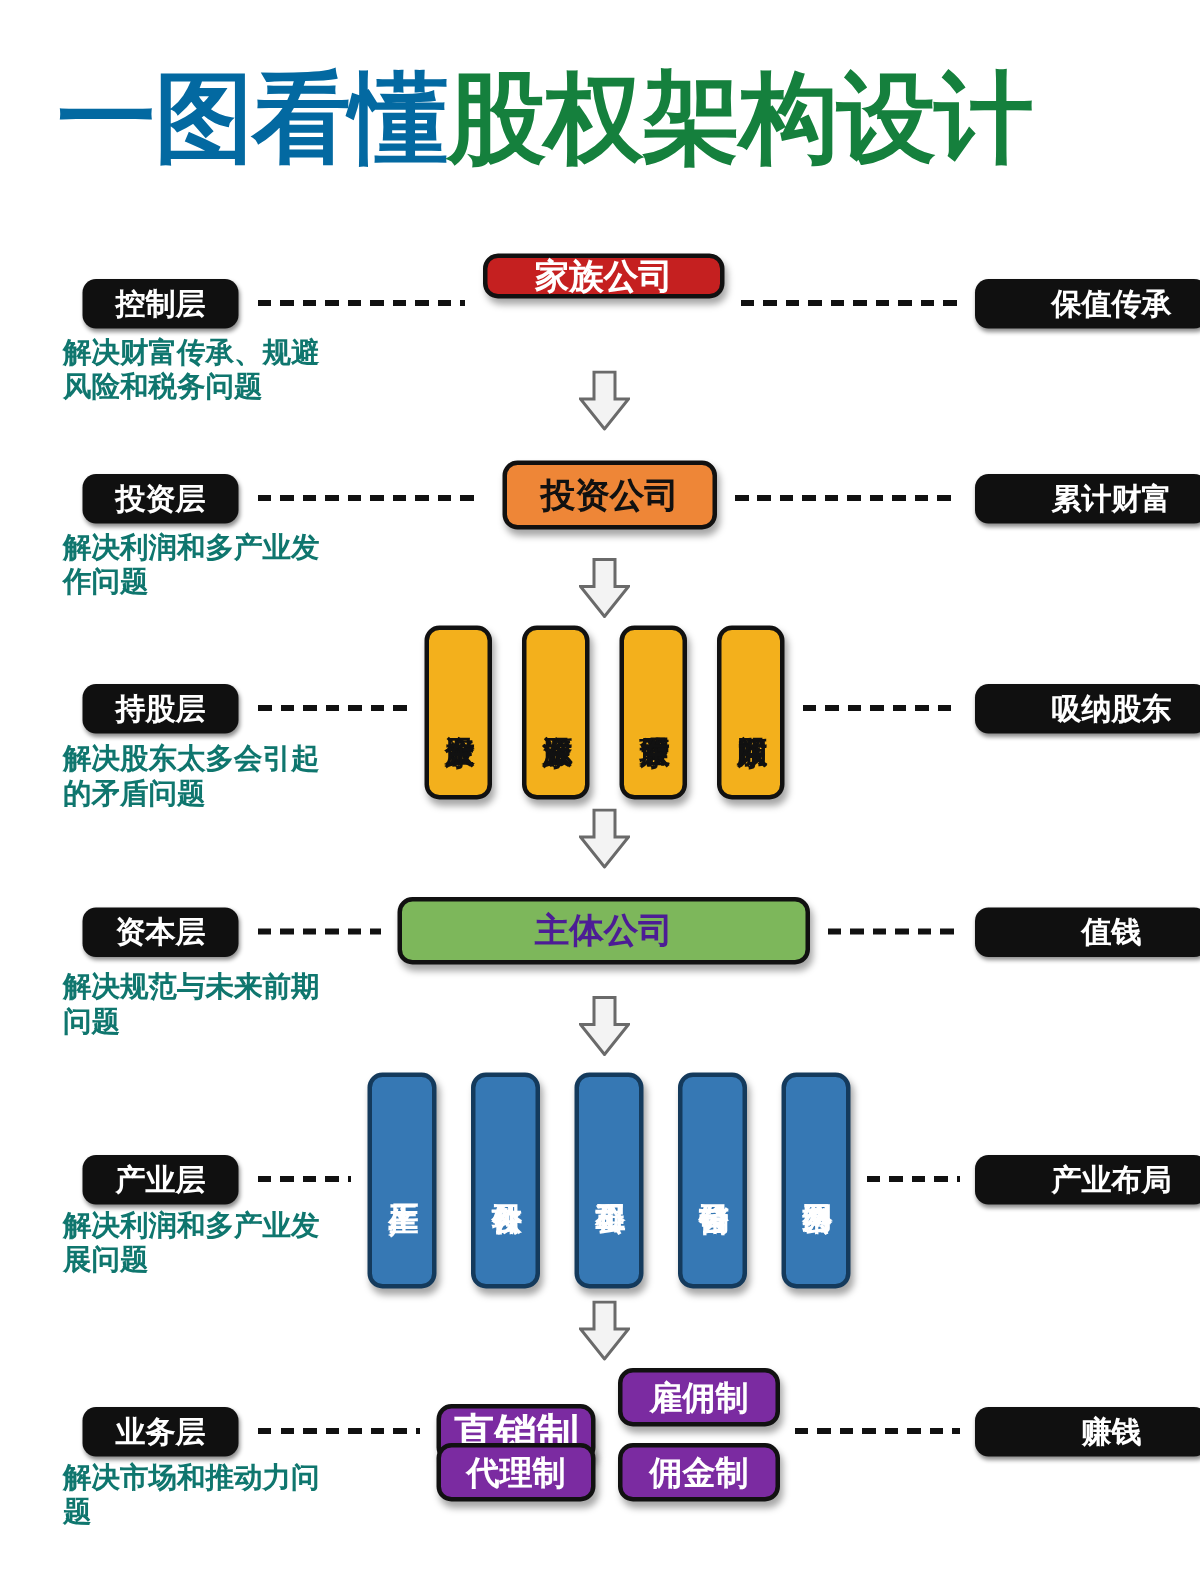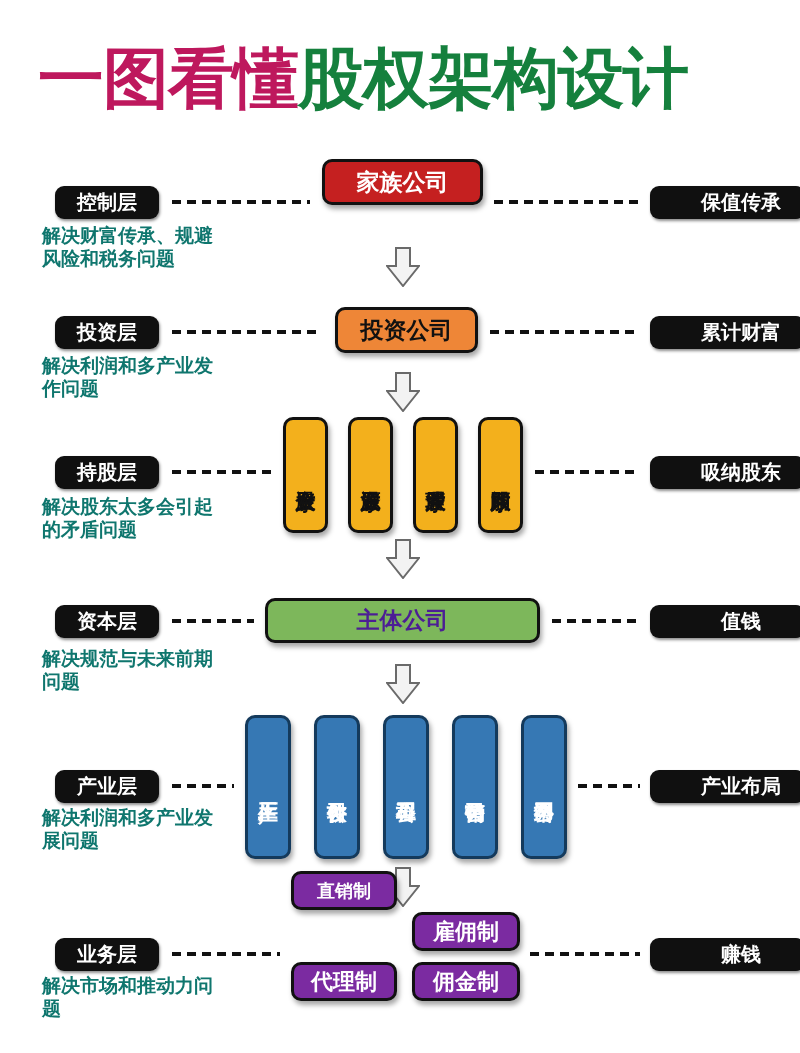--- a/index.html
+++ b/index.html
@@ -6,21 +6,21 @@
   .canvas{
     position:relative;width:800px;height:1053px;background:#fff;overflow:hidden;
     font-family:"Liberation Sans","DejaVu Sans",sans-serif;color:#111;
   }
   
   .title{
     position:absolute;left:38px;top:30px;width:740px;height:96px;
     font-size:66px;font-weight:900;line-height:96px;letter-spacing:-1px;
     white-space:nowrap;
   }
-  .title .t-black{color:#be185d;}
+  .title .t-black{color:#0369a1;}
   .title .t-red{color:#15803d;}
   
   .pill{
     position:absolute;height:33px;background:#101010;color:#fff;
     border-radius:9px;font-weight:bold;font-size:20px;
     display:flex;align-items:center;justify-content:center;
     box-shadow:1px 2px 3px rgba(0,0,0,.45);
   }
   .pill-l{width:104px;left:55px;text-align:right;}
   .pill-r{width:128px;left:650px;padding-left:27px;}
@@ -61,21 +61,21 @@
 <body>
 
 <div class="canvas">
 
   <div class="title">
     <span class="t-black">一图看懂</span><span class="t-red">股权架构设计</span>
   </div>
 
   <div class="pill pill-l" style="top:186px">控制层</div>
   <div class="dash" style="left:172px;top:200px;width:138px"></div>
-  <div class="hbox c-red" style="left:322px;top:159px;width:161px;height:46px">家族公司</div>
+  <div class="hbox c-red" style="left:322px;top:169px;width:161px;height:30px">家族公司</div>
   <div class="dash" style="left:494px;top:200px;width:146px"></div>
   <div class="pill pill-r" style="top:186px">保值传承</div>
   <div class="desc" style="top:224px">解决财富传承、规避
 风险和税务问题</div>
   <svg class="arrow" style="left:386px;top:247px" viewBox="0 0 34 40">
     <path d="M10 1 H24 V19 H33 L17 39 L1 19 H10 Z" fill="#f3f3f3" stroke="#6a6a6a" stroke-width="2"></path>
   </svg>
 
   <div class="pill pill-l" style="top:316px">投资层</div>
   <div class="dash" style="left:172px;top:330px;width:150px"></div>
@@ -123,21 +123,21 @@
   <div class="dash" style="left:578px;top:784px;width:62px"></div>
   <div class="pill pill-r" style="top:770px">产业布局</div>
   <div class="desc" style="top:806px">解决利润和多产业发
 展问题</div>
   <svg class="arrow" style="left:386px;top:867px" viewBox="0 0 34 40">
     <path d="M10 1 H24 V19 H33 L17 39 L1 19 H10 Z" fill="#f3f3f3" stroke="#6a6a6a" stroke-width="2"></path>
   </svg>
 
   <div class="pill pill-l" style="top:938px">业务层</div>
   <div class="dash" style="left:172px;top:952px;width:108px"></div>
-  <div class="hbox c-purple" style="left:291px;top:871px;width:106px;height:39px;font-size:18px">直销制</div>
+  <div class="hbox c-purple" style="left:291px;top:936px;width:106px;height:39px;font-size:28px">直销制</div>
   <div class="hbox c-purple" style="left:412px;top:912px;width:108px;height:39px;font-size:22px">雇佣制</div>
   <div class="hbox c-purple" style="left:291px;top:962px;width:106px;height:39px;font-size:22px">代理制</div>
   <div class="hbox c-purple" style="left:412px;top:962px;width:108px;height:39px;font-size:22px">佣金制</div>
   <div class="dash" style="left:530px;top:952px;width:110px"></div>
   <div class="pill pill-r" style="top:938px">赚钱</div>
   <div class="desc" style="top:974px">解决市场和推动力问
 题</div>
 
 </div>
 

